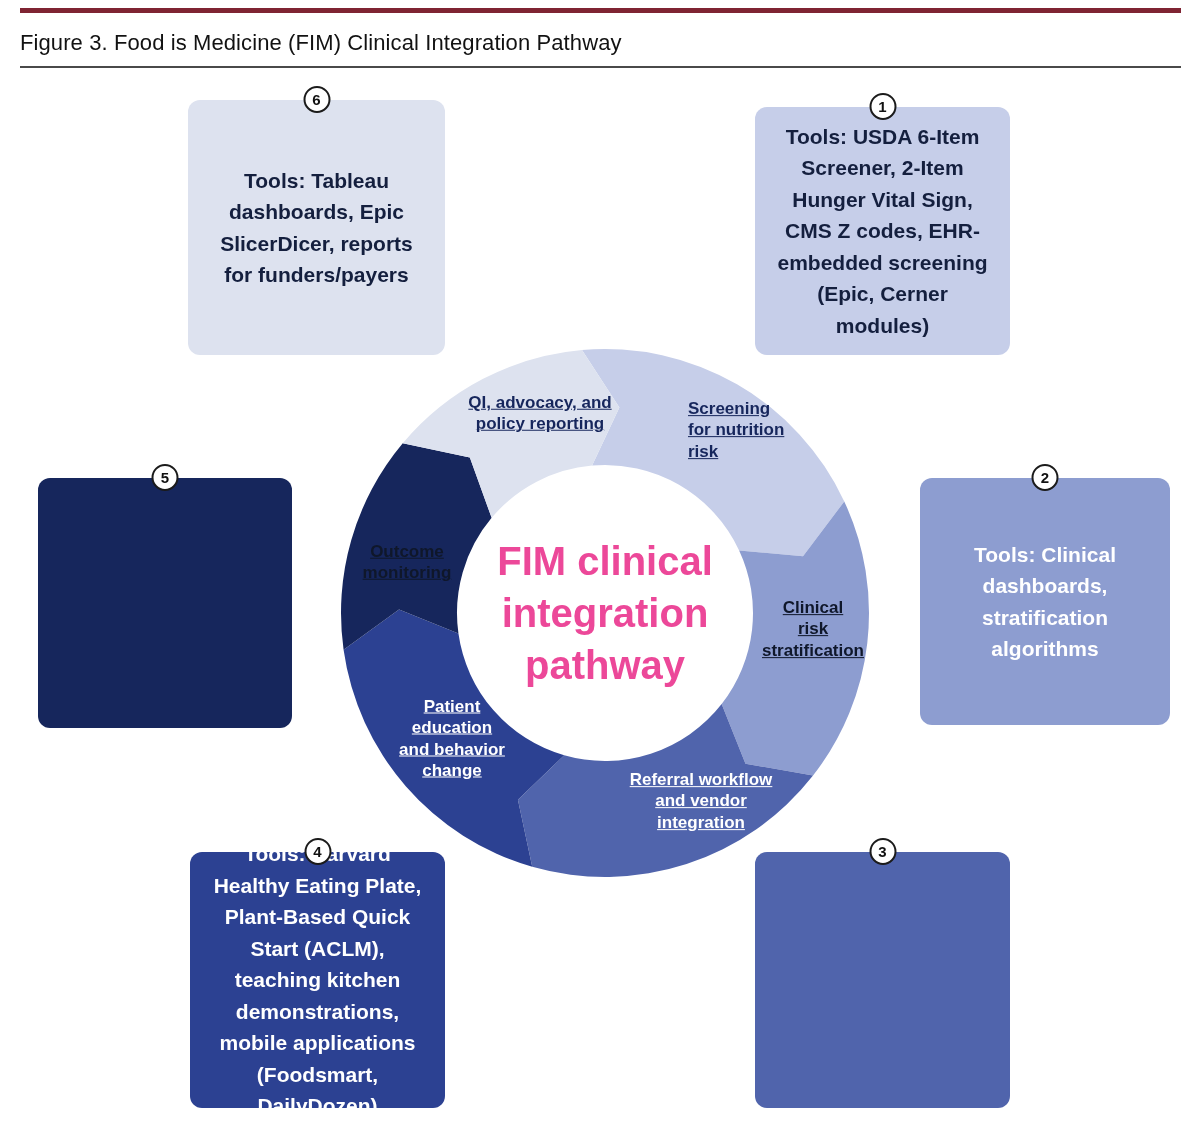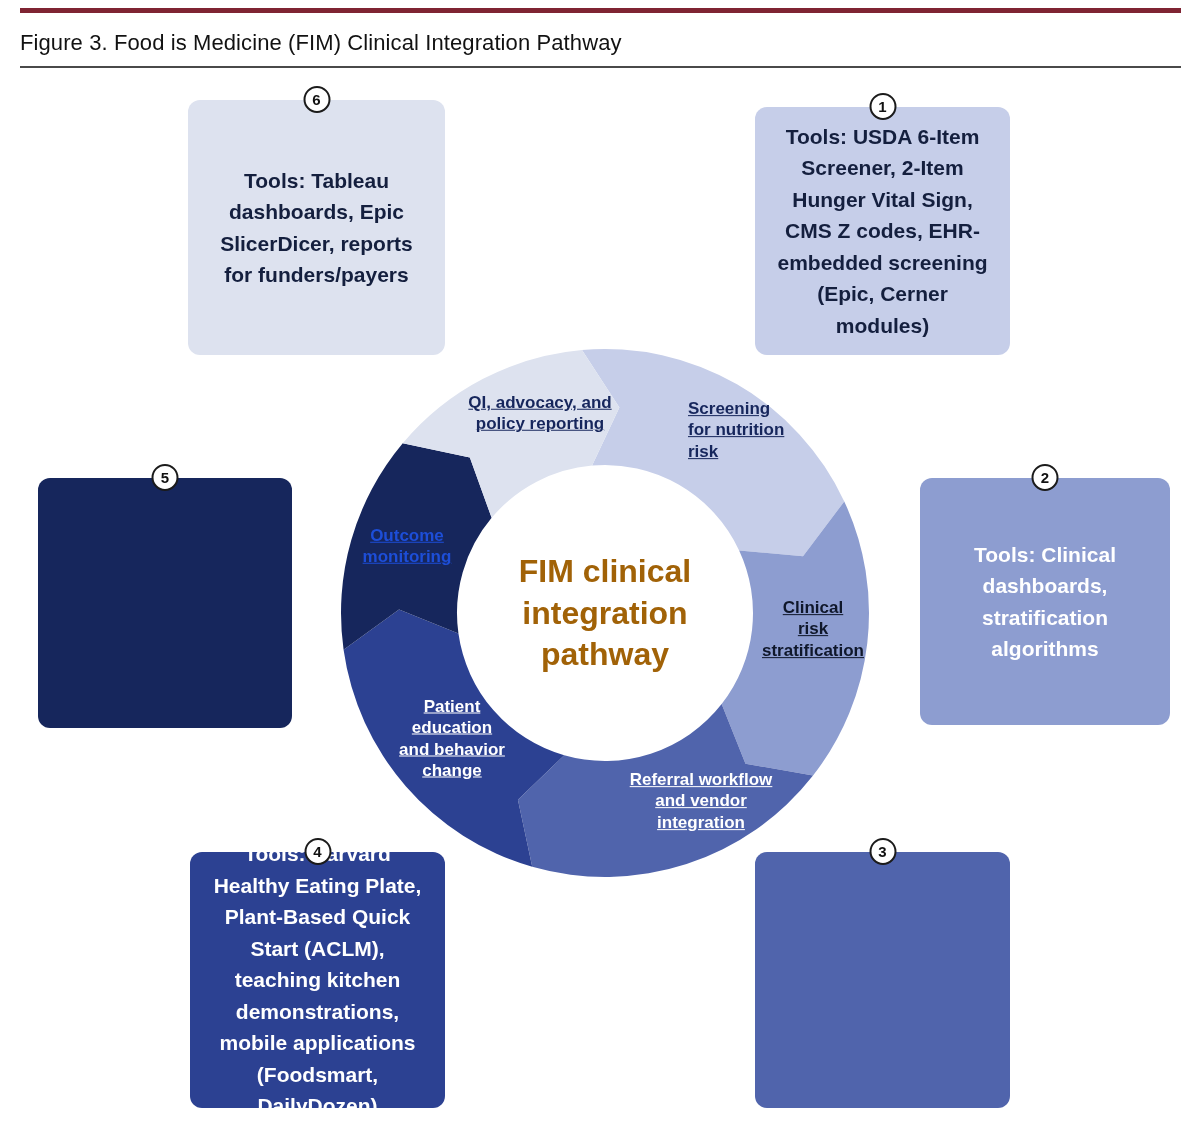--- a/index.html
+++ b/index.html
@@ -33,22 +33,22 @@
   .ring-label{position:absolute;transform:translate(-50%,-50%);text-align:center;
               font-weight:700;font-size:17px;line-height:1.25;white-space:pre-line;text-decoration:underline;}
   .l-qi        {left:540px;top:413px;}
   .l-screening {left:688px;top:430px;text-align:left;transform:translate(0,-50%);}
   .l-clinical  {left:813px;top:629px;}
   .l-referral  {left:668px;top:801px;}
   .l-education {left:452px;top:738px;}
   .l-outcome   {left:407px;top:546px;}
 
   .center-label{position:absolute;left:605px;top:613px;transform:translate(-50%,-50%);
-                text-align:center;font-weight:700;font-size:32px;line-height:1.3;
-                color:#a16207;white-space:pre-line;}
+                text-align:center;font-weight:700;font-size:40px;line-height:1.3;
+                color:#ec4899;white-space:pre-line;}
 </style>
 </head>
 <body>
 
 <div class="page">
 
   <div class="top-rule"></div>
   <h1 class="figure-title">Figure 3. Food is Medicine (FIM) Clinical Integration Pathway</h1>
   <div class="title-divider"></div>
 
@@ -95,21 +95,21 @@
   <div class="ring-label l-clinical" style="color: #0f172a;">Clinical
 risk
 stratification</div>
   <div class="ring-label l-referral" style="color: rgb(255, 255, 255); margin-left: 33px;">Referral workflow
 and vendor
 integration</div>
   <div class="ring-label l-education" style="color: rgb(255, 255, 255);">Patient
 education
 and behavior
 change</div>
-  <div class="ring-label l-outcome" style="color: #1d4ed8;">Outcome
+  <div class="ring-label l-outcome" style="color: #0f172a; margin-top: 16px;">Outcome
 monitoring</div>
   <div class="ring-label l-qi" style="color: rgb(22, 38, 92);">QI, advocacy, and
 policy reporting</div>
 
   <div class="center-label">FIM clinical
 integration
 pathway</div>
 
 </div>
 

